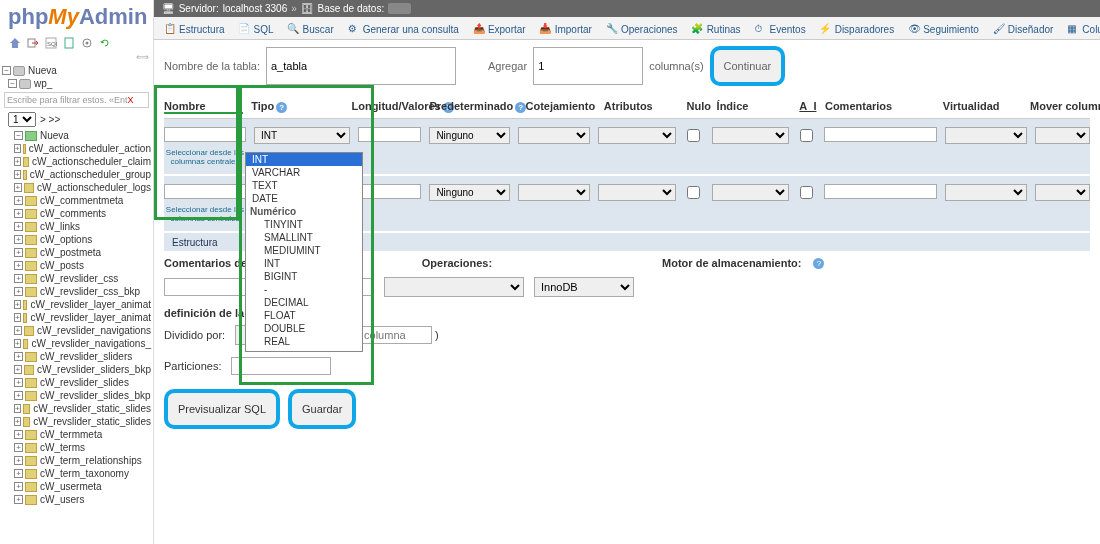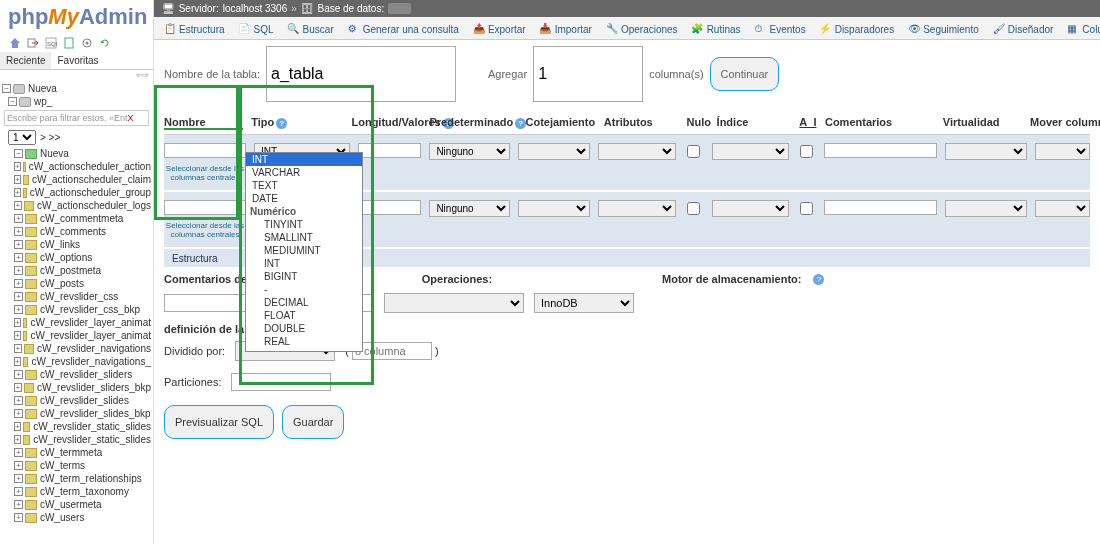--- a/index.html
+++ b/index.html
@@ -38,22 +38,22 @@
 .breadcrumb { background: #666; color: #fff; padding: 3px 8px; font-size: 10px; display: flex; align-items: center; gap: 4px; }
 .breadcrumb .sep { color: #ccc; }
 .breadcrumb .blur { color: #888; background: #888; border-radius: 2px; padding: 0 10px; }
 
 .tabs { background: #f3f3f3; border-bottom: 1px solid #ccc; display: flex; flex-wrap: nowrap; padding: 2px 4px 0; gap: 2px; overflow: hidden; }
 .tab { padding: 4px 6px; display: flex; align-items: center; gap: 3px; font-size: 10px; cursor: pointer; color: #275a8e; white-space: nowrap; }
 .tab .ticon { width: 12px; height: 12px; display: inline-block; }
 
 .form-area { padding: 6px 10px; background: #fff; overflow: auto; flex: 1; }
 .top-row { display: flex; align-items: center; gap: 6px; font-size: 11px; color: #666; margin-bottom: 10px; }
-.top-row input { border: 1px solid #aaa; padding: 18px 4px; font-size: 16px; }
-.btn { border: 1px solid #0ea5e9; background: #f0f0f0; padding: 10px 10px; border-radius: 10px; cursor: pointer; font-size: 11px; }
+.top-row input { border: 1px solid #aaa; padding: 12px 4px; font-size: 11px; }
+.btn { border: 4px solid #0ea5e9; background: #f0f0f0; padding: 10px 10px; border-radius: 10px; cursor: pointer; font-size: 11px; }
 
 .cols-head { display: flex; gap: 8px; font-size: 11px; color: #333; padding: 4px 0; border-bottom: 1px solid #ccc; font-weight: bold; }
 .cols-head > div { white-space: nowrap; }
 .help { display: inline-block; width: 11px; height: 11px; border-radius: 50%; background: #6aa6e0; color: #fff; font-size: 8px; text-align: center; line-height: 11px; margin-left: 2px; }
 
 .w-name { width: 90px; }
 .w-type { width: 105px; }
 .w-len { width: 70px; }
 .w-def { width: 88px; }
 .w-coll { width: 80px; }
@@ -124,24 +124,20 @@
             <circle cx="6" cy="6" r="4" fill="none" stroke="#888"></circle>
             <circle cx="6" cy="6" r="1.5" fill="#888"></circle>
           </svg>
         </span>
       <span>
           <svg width="12" height="12" viewBox="0 0 12 12">
             <path d="M3 6 A3 3 0 1 1 6 9" fill="none" stroke="#3a3"></path>
             <path d="M2 4 L3 6 L5 5" fill="none" stroke="#3a3"></path>
           </svg>
         </span>
-    </div>
-    <div class="side-tabs">
-      <div class="active">Reciente</div>
-      <div>Favoritas</div>
     </div>
     <div class="side-handle">⟺</div>
 
     <div class="tree">
       <div class="tree-item db">
           <span class="plus">−</span>
           <span class="icon"></span>
           <span>Nueva</span>
         </div>
       <div class="tree-item db" style="padding-left:8px">

